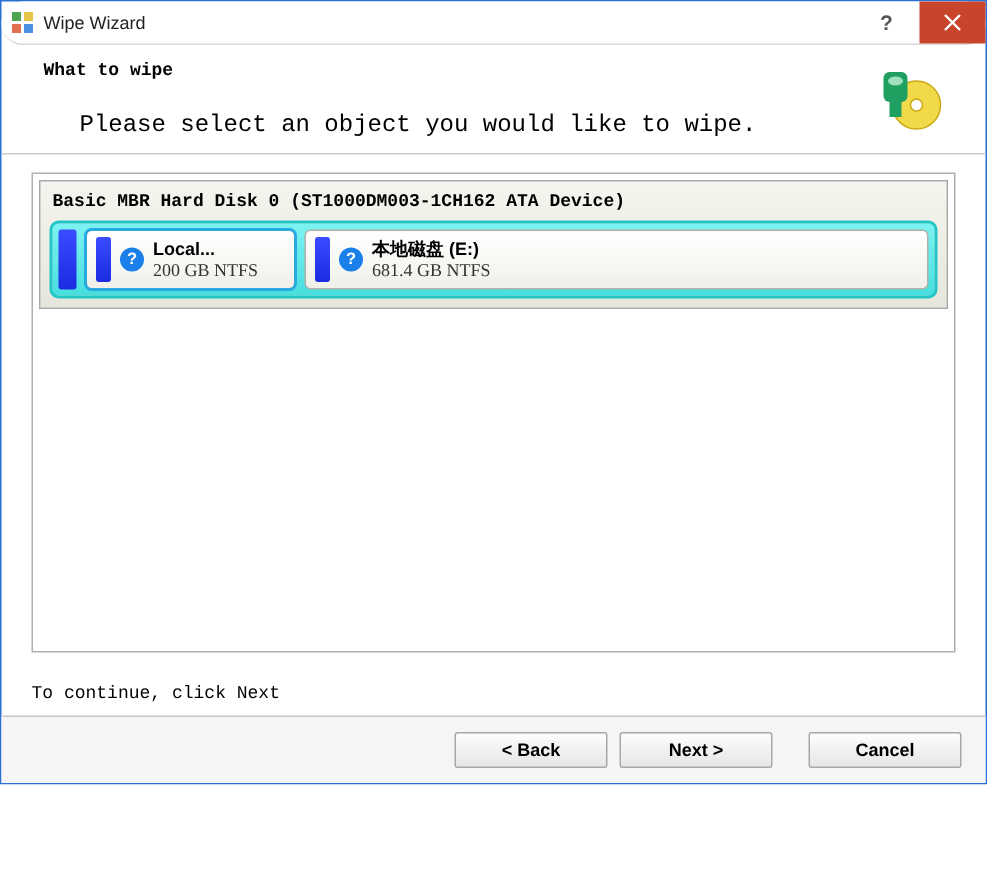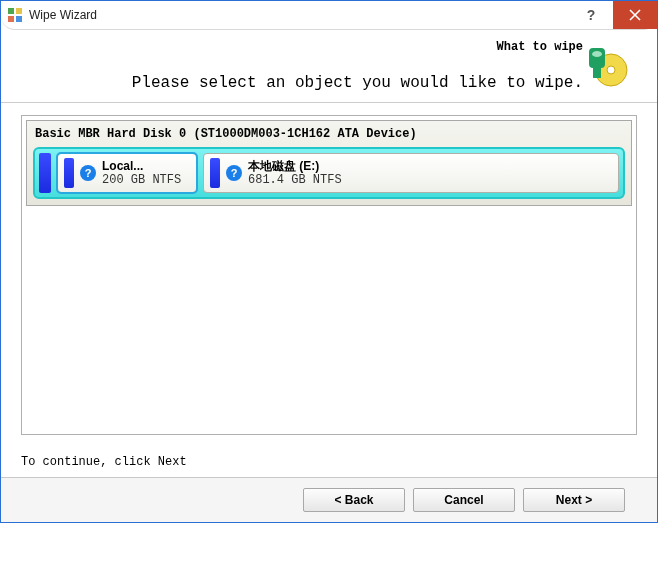--- a/index.html
+++ b/index.html
@@ -50,21 +50,20 @@
   .title-btn.close {
     background:#c8452c;
     color:#fff;
     font-size: 14px;
   }
   .header-panel {
     padding: 10px 16px 10px 28px;
     display:flex;
     align-items:center;
     border-bottom: 1px solid #ccc;
-    text-align: right;
   }
   .header-text { flex:1; }
   .header-title {
     font-weight: bold;
     font-family: "Courier New", monospace;
     font-size: 12px;
   }
   .header-sub {
     font-family: "Courier New", monospace;
     font-size: 16px;
@@ -140,21 +139,21 @@
     border-radius: 50%;
     background: #1a7fe8;
     color:#fff;
     font-weight:bold;
     font-size:11px;
     font-family: "Segoe UI", Tahoma, sans-serif;
     display:flex; align-items:center; justify-content:center;
   }
   .part-text { line-height:1.2; }
   .part-name { font-weight:bold; font-family:Liberation Sans, sans-serif; font-size:12px; white-space:nowrap;}
-  .part-size { font-family:Liberation Mono, monospace; font-size:12px; color:#333; white-space:nowrap;}
+  .part-size { font-family:Liberation Serif, serif; font-size:12px; color:#333; white-space:nowrap;}
   .p1 { width: 140px; flex: none; }
   .p2 { flex: 1; }
   .continue {
     padding: 8px 4px 8px 20px;
     font-family:"Courier New", monospace;
     font-size:12px;
   }
   .continue b { font-weight:normal; }
   .button-bar {
     border-top: 1px solid #c8c8c8;
@@ -249,17 +248,17 @@
       </div>
     </div>
   </div>
 
   <div class="continue">
     <span>To continue, click </span><b>Next</b>
   </div>
 
   <div class="button-bar">
     <div class="btn">&lt; Back</div>
+    <div class="btn gap-after">Next &gt;</div>
     <div class="btn">Cancel</div>
-    <div class="btn gap-after">Next &gt;</div>
   </div>
 
 </div>
 
 </body></html>

